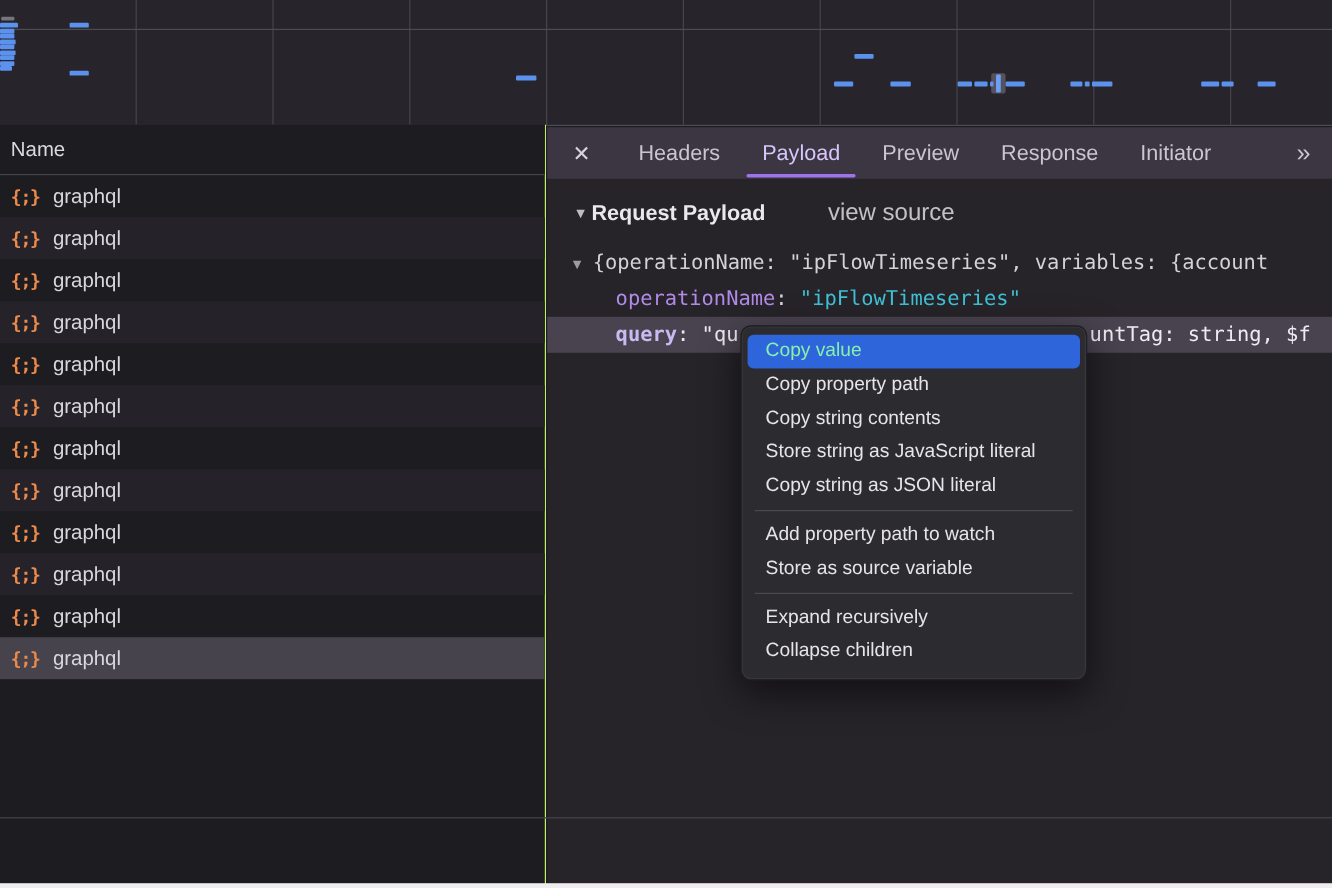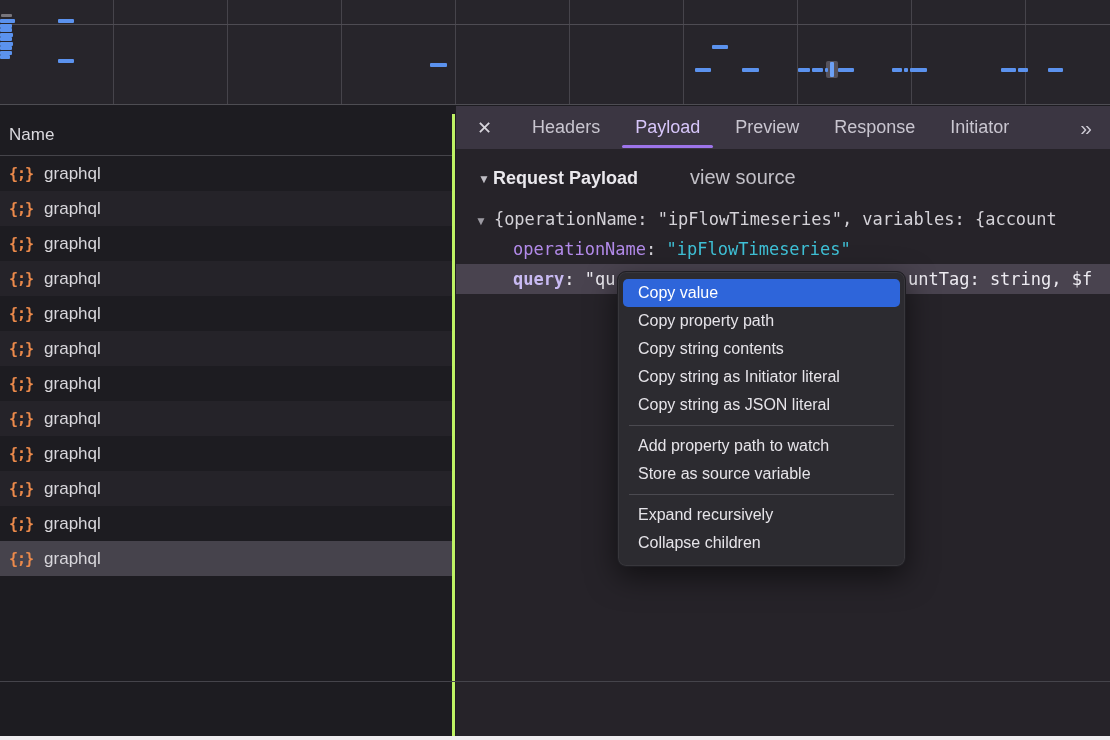--- a/index.html
+++ b/index.html
@@ -13,22 +13,22 @@
   
   .overview { position:absolute; left:0; top:0; width:1110px; height:105px;
     background:#27252b; border-bottom:1px solid #4e4d53; }
   .gridline-v { position:absolute; top:0; bottom:0; width:1px; background:#46444b; }
   .gridline-h { position:absolute; left:0; right:0; top:24px; height:1px; background:#4e4c53; }
   .wbar { position:absolute; background:#5b92ee; border-radius:1px; }
   .sel-box { position:absolute; background:rgba(135,132,146,.48); border-radius:2px; }
   .sel-bar { position:absolute; background:#6ca0f5; border-radius:1px; }
 
   
-  .left-panel { position:absolute; left:0; top:114px; width:455px; bottom:0;
-    background:#1d1c21; border-right:3px solid #bef264; }
+  .left-panel { position:absolute; left:0; top:104px; width:455px; bottom:0;
+    background:#1d1c21; border-right:1px solid #bef264; }
   .name-header { height:42px; line-height:42px; padding-left:9px; font-size:17px;
     color:#dad9de; border-bottom:1px solid #45444a; background:#1d1c21; }
   .req-row { height:35px; display:flex; align-items:center; padding-left:9px;
     font-size:17px; color:#d8d7dc; cursor:default; }
   .req-row.alt { background:#252329; }
   .req-row.selected { background:#46434c; }
   .json-icon { color:#ec8a4b; font-family:"DejaVu Sans Mono", monospace;
     font-weight:bold; font-size:15px; letter-spacing:-1px; margin-right:11px; }
 
   
@@ -71,21 +71,21 @@
   .hrule { position:absolute; left:0; right:0; top:681px; height:1px; background:#45444b; z-index:3; }
   .bottom-strip { position:absolute; left:0; right:0; bottom:0; height:4px; background:#efedf0; z-index:6; }
 
   
   .context-menu { position:absolute; left:617px; top:271px; width:289px;
     background:#2c2b30; border:1px solid #1f1e23; border-radius:9px;
     padding:7px 0 9px; z-index:5;
     box-shadow:0 10px 30px rgba(0,0,0,.55), inset 0 0 0 1px rgba(255,255,255,.06); }
   .menu-item { height:28px; line-height:28px; margin:0 5px; padding-left:15px;
     border-radius:5px; font-size:16px; color:#e6e4e9; cursor:default; }
-  .menu-item.highlighted { background:#2e65da; color:#ffffff; }
+  .menu-item.highlighted { background:#2e65da; color:#86efac; }
   .menu-sep { height:1px; background:#4b4a50; margin:6px 11px; }
 </style>
 </head>
 <body>
 
 <div class="screen">
 
   <div class="overview" id="overview">
       <div class="gridline-v" style="left: 113px;"></div>
       <div class="gridline-v" style="left: 227px;"></div>
@@ -214,21 +214,21 @@
     </div>
   </div>
 
   <div class="hrule"></div>
   <div class="bottom-strip"></div>
 
   <div class="context-menu" id="ctx-menu">
       <div class="menu-item highlighted">Copy value</div>
       <div class="menu-item">Copy property path</div>
       <div class="menu-item">Copy string contents</div>
-      <div class="menu-item">Copy string as Initiator literal</div>
+      <div class="menu-item">Store string as JavaScript literal</div>
       <div class="menu-item">Copy string as JSON literal</div>
       <div class="menu-sep"></div>
       <div class="menu-item">Add property path to watch</div>
       <div class="menu-item">Store as source variable</div>
       <div class="menu-sep"></div>
       <div class="menu-item">Expand recursively</div>
       <div class="menu-item">Collapse children</div>
     </div>
 </div>
 

